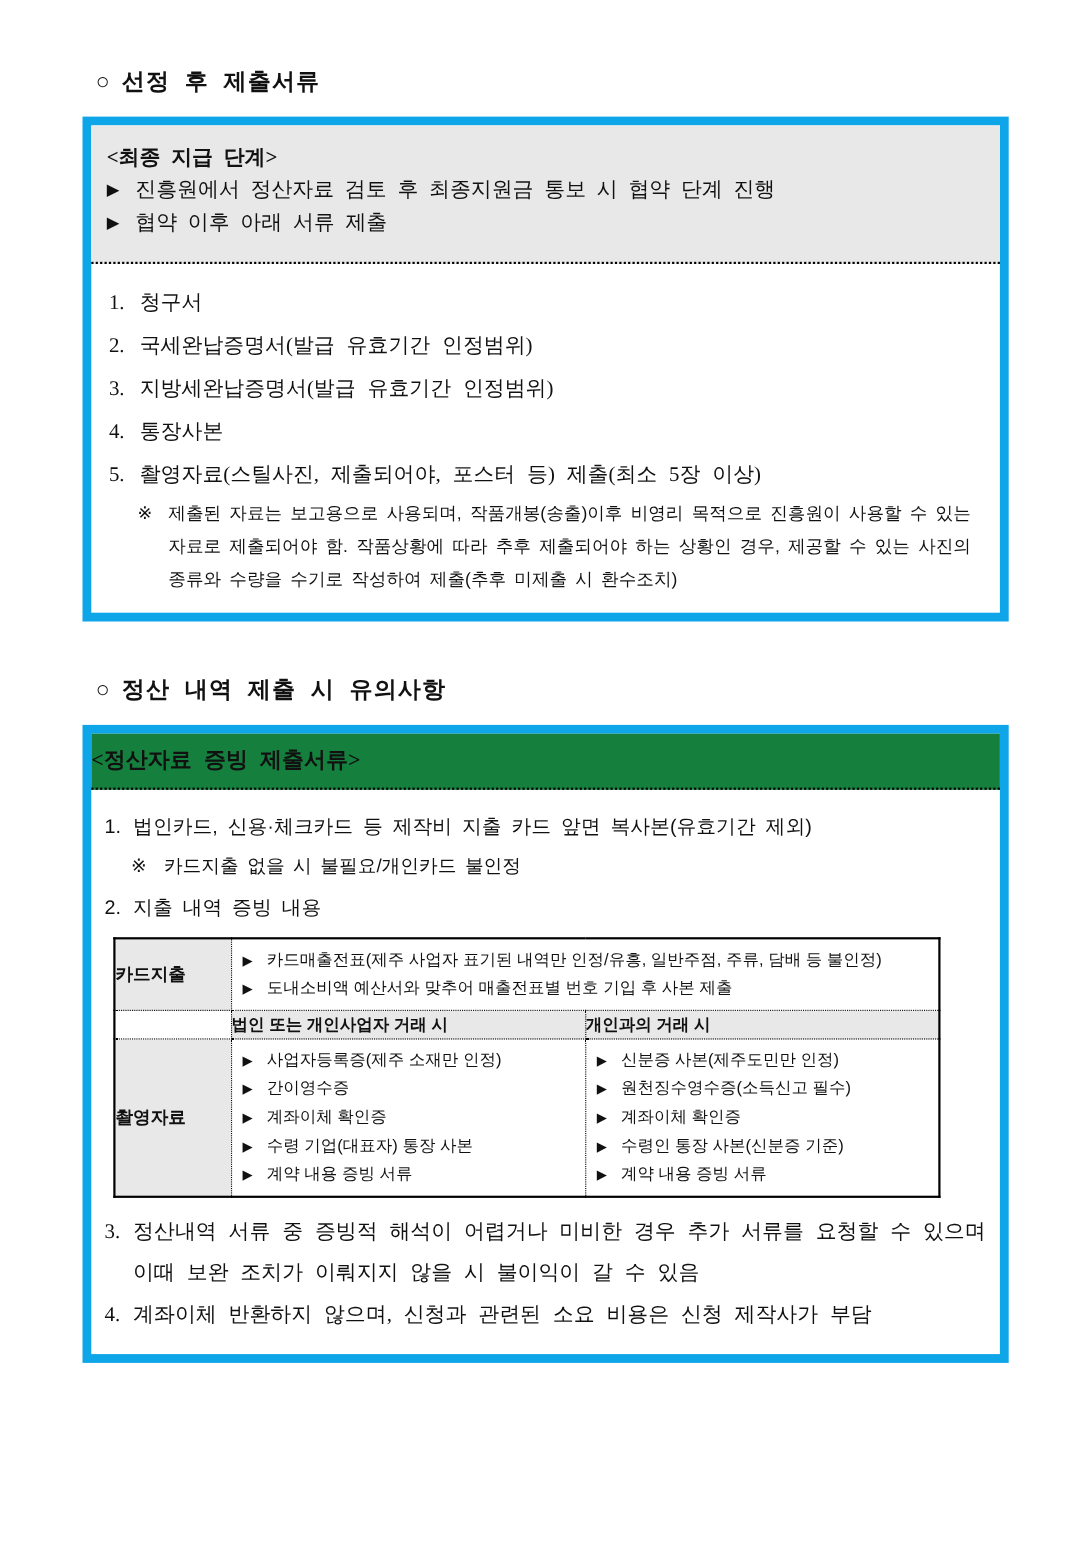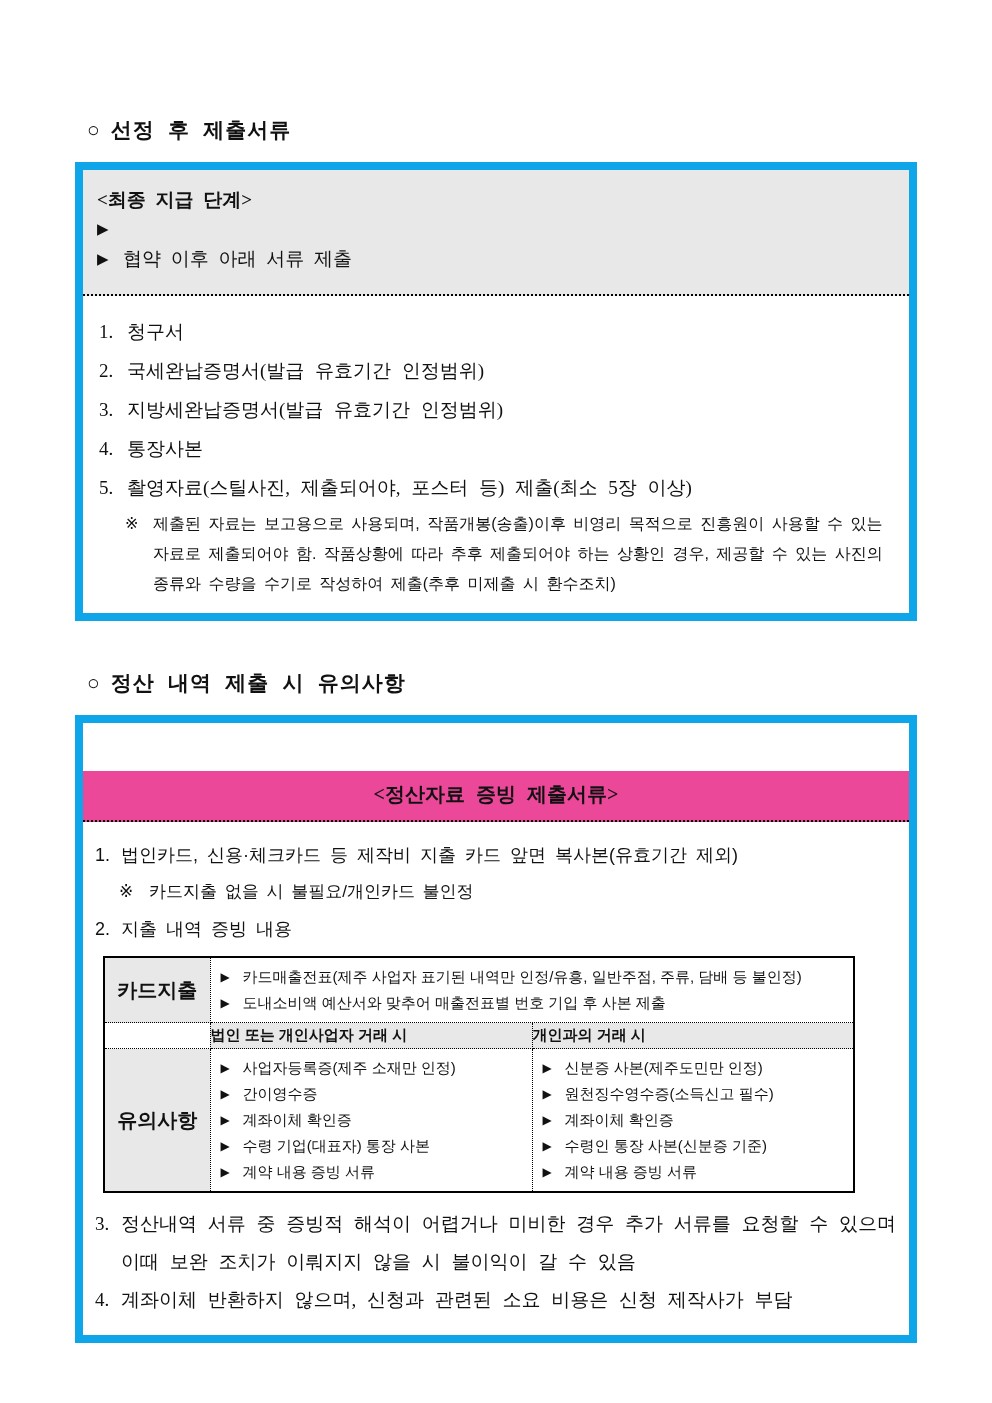--- a/index.html
+++ b/index.html
@@ -2,21 +2,21 @@
 <html><head>
 <meta charset="utf-8">
 <style>
   * { margin: 0; padding: 0; box-sizing: border-box; }
   html, body { background: #ffffff; }
   body {
     width: 992px; height: 1403px; overflow: hidden;
     font-family: "Liberation Serif", "DejaVu Serif", serif;
     color: #111111;
   }
-  .page { width: 992px; height: 1002px; padding: 116px 75px 0 75px; background: #ffffff; }
+  .page { width: 992px; height: 1002px; padding: 60px 75px 0 75px; background: #ffffff; }
 
   .doc-heading {
     font-size: 21px; font-weight: bold; letter-spacing: 1px; word-spacing: 7px;
     margin-left: 12px; margin-bottom: 18px; white-space: nowrap;
   }
   .doc-heading .circle { display: inline-block; margin-right: 10px; }
 
   .doc-box { border: 8px solid #0ea5e9; background: #ffffff; }
   .box-header {
     background: #e8e8e8; border-bottom: 2px dotted #000;
@@ -34,44 +34,44 @@
   .note-block {
     display: flex; margin-left: 26px; margin-top: 2px;
     font-family: "Liberation Sans", "DejaVu Sans", sans-serif;
     font-size: 16px; line-height: 30px; word-spacing: 3px;
   }
   .note-block .marker { flex: 0 0 28px; width: 28px; }
   .note-block .ntxt { flex: 1; }
 
   .section-2 { margin-top: 48px; }
   .box2-header {
-    background: #ec4899; border-bottom: 2px dotted #000;
-    text-align: center; padding: 10px 0 12px 0; margin-top: 48px;
+    background: #15803d; border-bottom: 2px dotted #000;
+    text-align: left; padding: 10px 0 12px 0;
   }
   .box2-header .box-title { font-size: 20px; font-weight: bold; word-spacing: 6px; }
   .box2-body { padding: 14px 12px 16px 12px; }
 
   .b2-item { display: flex; font-size: 18px; line-height: 38px; word-spacing: 4px;
     font-family: "Liberation Sans", "DejaVu Sans", sans-serif; }
   .b2-item .num { flex: 0 0 26px; width: 26px; }
   .b2-item.serif { font-family: "Liberation Serif", "DejaVu Serif", serif; font-size: 19px; word-spacing: 6px; }
   .b2-note { display: flex; margin-left: 24px; font-size: 17px; line-height: 36px; word-spacing: 3px;
     font-family: "Liberation Sans", "DejaVu Sans", sans-serif; }
   .b2-note .marker { flex: 0 0 30px; width: 30px; }
 
   table.evidence-table {
     border-collapse: collapse; width: 752px; margin: 8px 0 12px 8px;
     border: 2px solid #000;
     font-family: "Liberation Sans", "DejaVu Sans", sans-serif;
     font-size: 15px;
   }
   table.evidence-table td { border: 1px dotted #000; vertical-align: middle; }
   td.row-label {
-    background: #e8e8e8; font-weight: bold; text-align: center;
-    font-size: 20px; width: 106px;
+    background: #e8e8e8; font-weight: bold; 
+    font-size: 16px; width: 106px;
   }
   td.cell-content { padding: 6px 10px; }
   td.sub-header {
     background: #e8e8e8; font-weight: bold; text-align: left;
     padding: 3px 0; font-size: 15px;
   }
   td.empty-corner { background: #ffffff; }
   .tbl-bullet { display: flex; line-height: 26px; }
   .tbl-bullet .tri { flex: 0 0 22px; width: 22px; font-size: 12px; }
   col.c-label { width: 106px; }
@@ -86,20 +86,21 @@
   <div class="section-1">
     <div class="doc-heading">
       <span class="circle">○</span><span>선정 후 제출서류</span>
     </div>
 
     <div class="doc-box">
       <div class="box-header">
         <div class="box-title">&lt;최종 지급 단계&gt;</div>
         <div class="hdr-bullet">
           <span class="tri">▶</span>
+          <span>진흥원에서 정산자료 검토 후 최종지원금 통보 시 협약 단계 진행</span>
         </div>
         <div class="hdr-bullet">
           <span class="tri">▶</span>
           <span>협약 이후 아래 서류 제출</span>
         </div>
       </div>
 
       <div class="box-body">
         <div class="num-item">
           <span class="num">1.</span>
@@ -172,21 +173,21 @@
                 <span>도내소비액 예산서와 맞추어 매출전표별 번호 기입 후 사본 제출</span>
               </div>
             </td>
           </tr>
           <tr>
             <td class="empty-corner"></td>
             <td class="sub-header">법인 또는 개인사업자 거래 시</td>
             <td class="sub-header">개인과의 거래 시</td>
           </tr>
           <tr>
-            <td class="row-label">유의사항</td>
+            <td class="row-label">촬영자료</td>
             <td class="cell-content">
               <div class="tbl-bullet">
                 <span class="tri">▶</span>
                 <span>사업자등록증(제주 소재만 인정)</span>
               </div>
               <div class="tbl-bullet">
                 <span class="tri">▶</span>
                 <span>간이영수증</span>
               </div>
               <div class="tbl-bullet">

